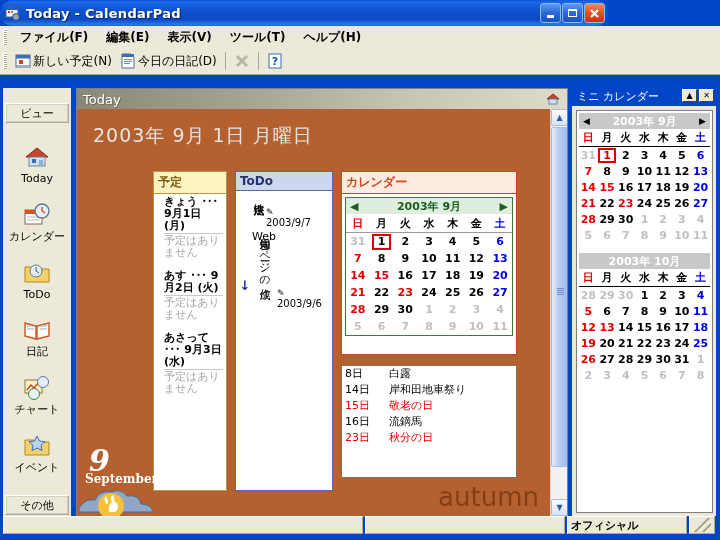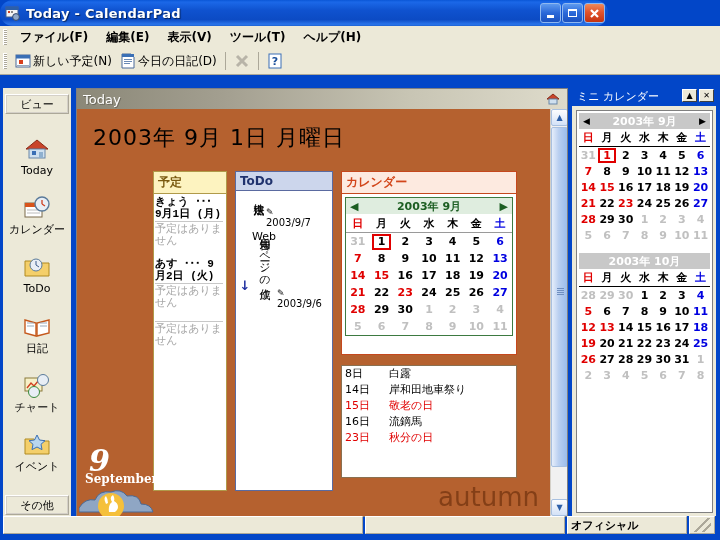--- a/index.html
+++ b/index.html
@@ -55,21 +55,21 @@
   .tbtn{display:flex;align-items:center;gap:2px;padding:2px 4px;white-space:nowrap;font-size:12px;}
   .tsep{width:1px;height:18px;background:#aca899;margin:0 4px;}
   .ico{width:16px;height:16px;position:relative;flex:none;display:inline-block;}
   
   .sidebar{
     position:absolute;left:3px;top:88px;width:68px;height:429px;
     background:#ece9d8;
     display:flex;flex-direction:column;
   }
   .side-hdr{
-    height:20px;margin:6px 2px 0 2px;
+    height:20px;margin:15px 2px 0 2px;
     background:#ece9d8;border:1px solid #fff;border-right-color:#aca899;border-bottom-color:#aca899;
     box-shadow:0 0 0 1px #d4d0c8 inset;
     display:flex;align-items:center;justify-content:center;font-size:11px;
     box-sizing:border-box;
   }
   .side-body{flex:1;display:flex;flex-direction:column;align-items:center;justify-content:space-evenly;padding:4px 0;}
   .side-item{display:flex;flex-direction:column;align-items:center;width:100%;}
   .side-item .lbl{font-size:11px;color:#000;margin-top:1px;text-align:center;line-height:12px;}
   .side-ico{width:30px;height:28px;position:relative;}
   
@@ -81,33 +81,33 @@
     height:20px;width:100%;
     background:linear-gradient(to right,#8b8878 0%,#a39f90 30%,#c8c5b4 68%,#dedbcb 100%);
     display:flex;align-items:center;position:relative;box-sizing:border-box;
   }
   .main-hdr .t{color:#fff;font-size:13px;margin-left:6px;text-shadow:1px 1px 0 rgba(0,0,0,.25);}
   .main-hdr .hico{position:absolute;right:6px;top:2px;width:16px;height:16px;}
   .canvas{
     position:absolute;left:0;top:20px;width:474px;height:407px;
     background:#b5612f;overflow:hidden;
   }
-  .bigdate{color:#000000;font-size:22px;margin:14px 0 0 16px;letter-spacing:1px;}
+  .bigdate{color:#e5e5e5;font-size:19px;margin:14px 0 0 16px;letter-spacing:1px;}
   .panels{position:absolute;left:76px;top:62px;display:flex;gap:8px;}
   .panel{background:#fff;border:1px solid #7b3f1d;box-sizing:border-box;}
   .panel .ph{font-weight:bold;font-size:12px;padding:2px 4px;}
   .p-yotei{width:74px;height:320px;border-color:#b09a4a;}
   .p-yotei .ph{background:#fdf3c0;color:#7a5a10;border-bottom:1px solid #b09a4a;}
   .p-todo{width:98px;height:320px;border-color:#5a6aa0;}
   .p-todo .ph{background:#ccd6ec;color:#20336e;border-bottom:1px solid #5a6aa0;}
   .p-right{width:176px;}
   .p-cal{width:176px;height:184px;border-color:#c5481d;margin-bottom:10px;}
   .p-cal .ph{background:#fdeae0;color:#d2461a;border-bottom:1px solid #c5481d;}
   
-  .ye{padding:2px 3px 0 1px;font-family:Liberation Mono, monospace;}
+  .ye{padding:2px 3px 0 10px;}
   .ye .d{font-weight:bold;font-size:11px;line-height:12px;color:#000;}
   .ye .sep{height:1px;background:#c8c8c8;margin:1px 0 1px 0;}
   .ye .n{font-size:11px;color:#a6a6a6;line-height:12px;}
   .ye.gap{margin-top:9px;}
   
   .todo-wrap{padding:4px 2px 0 2px;display:flex;}
   .vtxt{
     writing-mode:vertical-rl;text-orientation:upright;
     font-size:11px;line-height:13px;letter-spacing:0px;color:#000;
     height:auto;
@@ -370,20 +370,21 @@
             <div class="d">きょう ･･･ 9月1日 (月)</div>
             <div class="sep"></div>
             <div class="n">予定はありません</div>
           </div>
           <div class="ye gap">
             <div class="d">あす ･･･ 9月2日 (火)</div>
             <div class="sep"></div>
             <div class="n">予定はありません</div>
           </div>
           <div class="ye gap">
+            <div class="d">あさって ･･･ 9月3日 (水)</div>
             <div class="sep"></div>
             <div class="n">予定はありません</div>
           </div>
         </div>
 
         <div class="panel p-todo">
           <div class="ph">ToDo</div>
           <div class="todo-wrap">
             <div style="width:14px;"></div>
             <div style="display:flex;">

